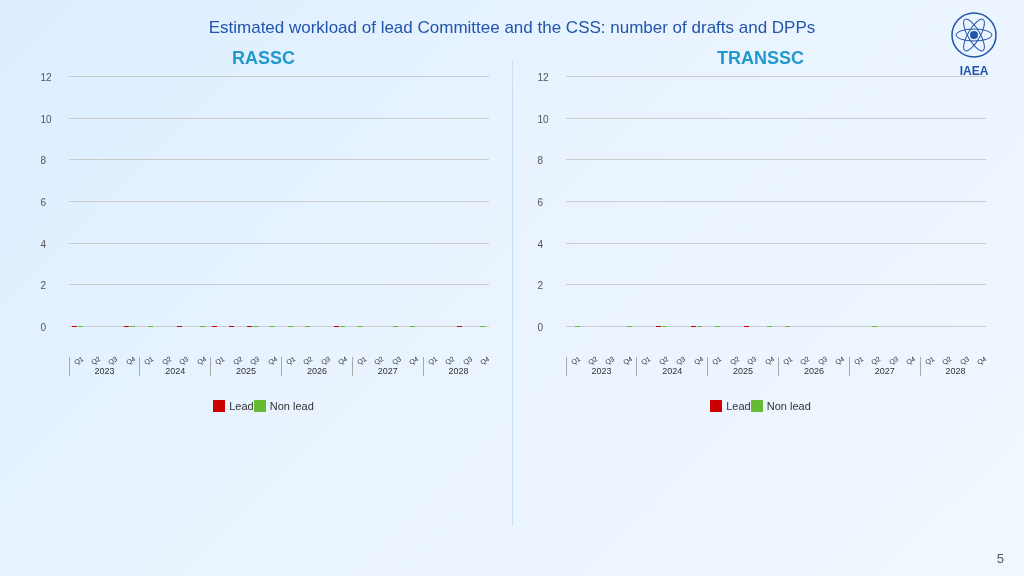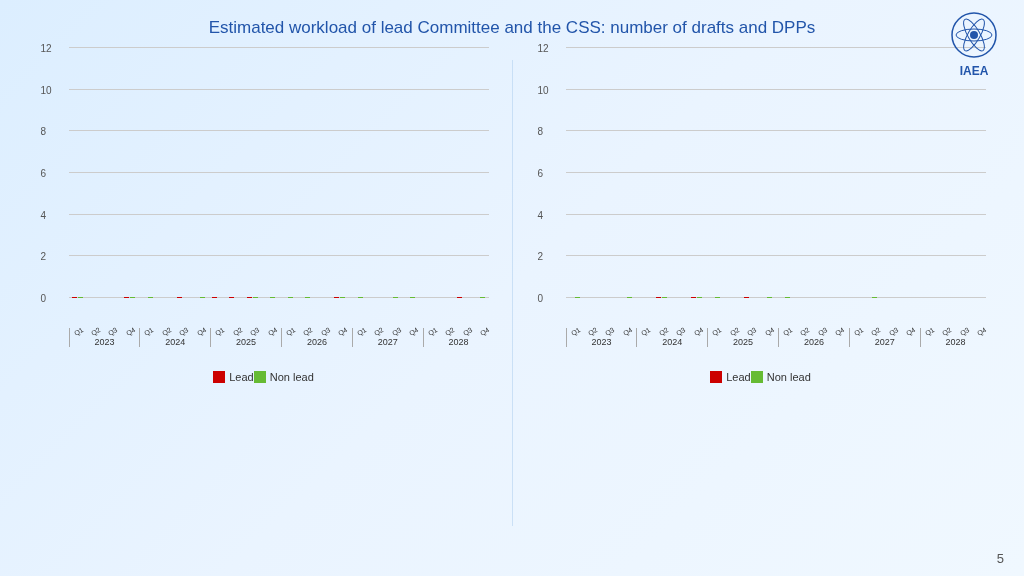--- a/index.html
+++ b/index.html
@@ -122,20 +122,21 @@
 </head>
 <body>
 
 <div class="page-title">Estimated workload of lead Committee and the CSS: number of drafts and DPPs</div>
 
 <div class="divider-line"></div>
 
 <div class="charts-container">
 
   <div class="chart-section">
+    <div class="chart-title">RASSC</div>
     <div class="chart-area">
       <div class="chart-inner">
 
         <div class="gridlines">
           <div class="gridline" style="bottom:100%">
               <span class="y-label">12</span>
             </div>
           <div class="gridline" style="bottom:83.33%">
               <span class="y-label">10</span>
             </div>
@@ -322,20 +323,21 @@
         <span>Lead</span>
       </div>
       <div class="legend-item">
         <div class="legend-box" style="background:#66bb33;"></div>
         <span>Non lead</span>
       </div>
     </div>
   </div>
 
   <div class="chart-section">
+    <div class="chart-title">TRANSSC</div>
     <div class="chart-area">
       <div class="chart-inner">
         <div class="gridlines">
           <div class="gridline" style="bottom:100%">
               <span class="y-label">12</span>
             </div>
           <div class="gridline" style="bottom:83.33%">
               <span class="y-label">10</span>
             </div>
           <div class="gridline" style="bottom:66.67%">

